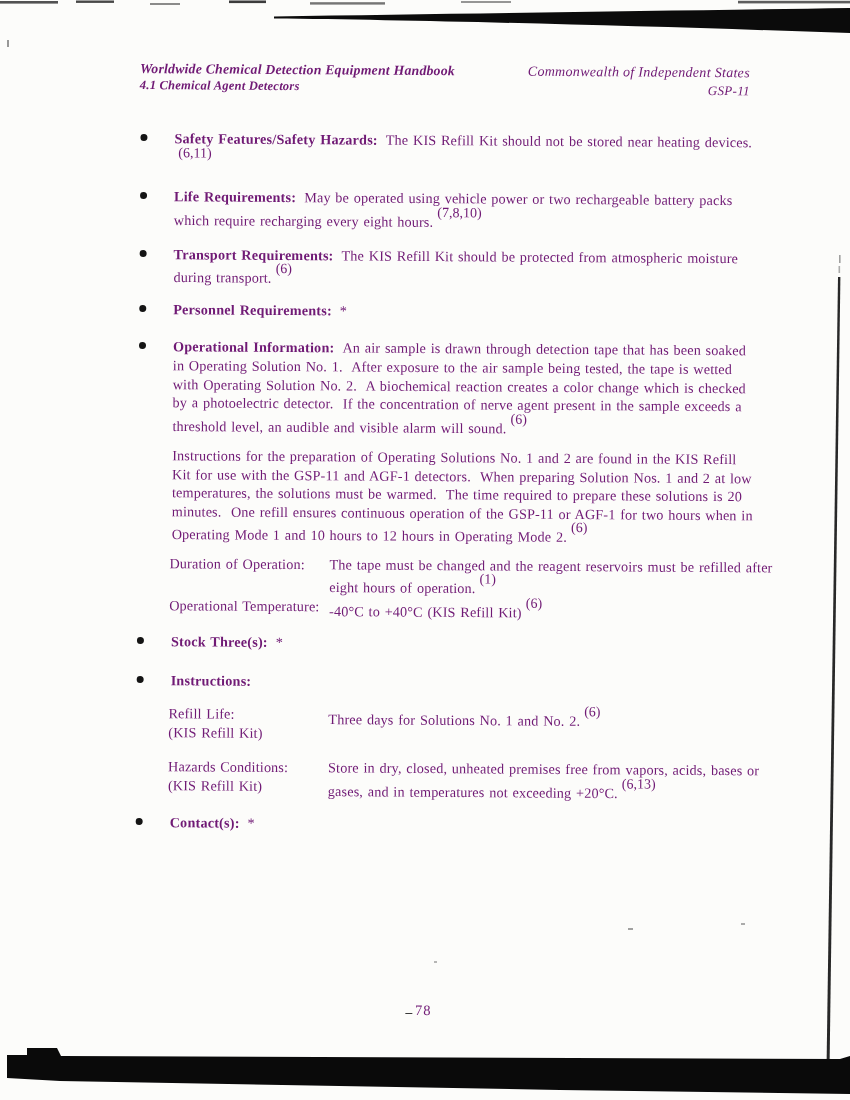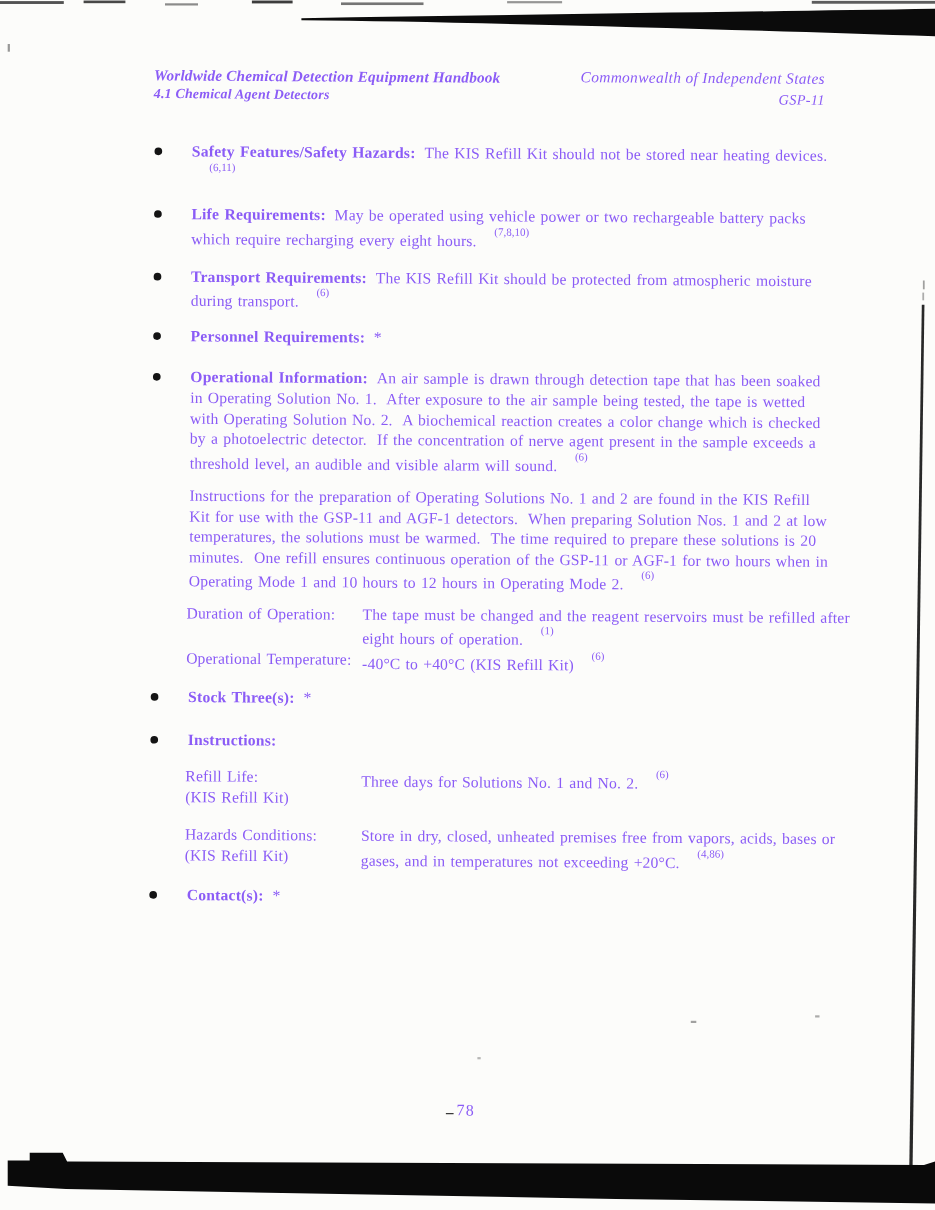--- a/index.html
+++ b/index.html
@@ -1,20 +1,20 @@
 <!DOCTYPE html>
 <html><head>
 <meta charset="utf-8">
 <style>
   html,body{margin:0;padding:0;background:#e8e8e6;}
   .scan{
     position:relative;width:850px;height:1100px;margin:0 auto;
     background:#fcfcfa;overflow:hidden;
     font-family:"Liberation Serif","DejaVu Serif",serif;
-    color:#8b5cf6;
+    color:#701a75;
   }
   .artifacts{position:absolute;inset:0;pointer-events:none;z-index:3;}
   .content{
     position:absolute;inset:0;box-sizing:border-box;
     padding:60px 88px 0 140px;
     transform:rotate(0.4deg);transform-origin:140px 60px;
     z-index:2;
   }
   
   .hdr{display:flex;justify-content:space-between;margin-bottom:34px;font-style:italic;}
@@ -25,21 +25,21 @@
   .hdr-right .l2{font-size:13px;line-height:17px;letter-spacing:.3px;}
   
   .bt,.def-value,.def-label{
     font-size:14.2px;line-height:18.6px;letter-spacing:.15px;word-spacing:1px;
     white-space:pre-wrap;
   }
   .bullet-item{position:relative;padding-left:35px;}
   .bullet-item .bt{margin:0;max-width:622px;}
   .dot{position:absolute;left:1px;top:5px;width:7px;height:7px;border-radius:50%;background:#141414;}
   .lbl{font-weight:700;margin-right:8px;letter-spacing:.2px;}
-  sup.ref{font-size:10px;letter-spacing:0;word-spacing:0;position:relative;top:-4px;margin-left:16px;}
+  sup.ref{font-size:14px;letter-spacing:0;word-spacing:0;position:relative;top:-4px;margin-left:4px;}
   .ast{letter-spacing:0;}
   .mb16{margin-bottom:16px;} .mb13{margin-bottom:13px;} .mb19{margin-bottom:19px;}
   .mb11{margin-bottom:11px;} .mb20{margin-bottom:20px;}
   .mb15{margin-bottom:15px;} .mb14{margin-bottom:14px;}
   .para{margin:0 0 10px 35px;max-width:622px;}
   
   .def-row{display:flex;margin-left:33px;}
   .def-label{flex:none;width:160px;}
   .def-value{flex:none;width:455px;}
   .pageno{
@@ -145,21 +145,21 @@
       <p class="bt"><b class="lbl">Instructions:</b></p>
     </div>
 
     <div class="def-row mb16">
       <div class="def-label"><div>Refill Life:</div><div>(KIS Refill Kit)</div></div>
       <div class="def-value"><span>Three days for Solutions No. 1 and No. 2.</span><sup class="ref">(6)</sup></div>
     </div>
 
     <div class="def-row mb14">
       <div class="def-label"><div>Hazards Conditions:</div><div>(KIS Refill Kit)</div></div>
-      <div class="def-value"><span>Store in dry, closed, unheated premises free from vapors, acids, bases or gases, and in temperatures not exceeding +20°C.</span><sup class="ref">(4,86)</sup></div>
+      <div class="def-value"><span>Store in dry, closed, unheated premises free from vapors, acids, bases or gases, and in temperatures not exceeding +20°C.</span><sup class="ref">(6,13)</sup></div>
     </div>
 
     <div class="bullet-item">
       <span class="dot"></span>
       <p class="bt"><b class="lbl">Contact(s):</b><span class="ast">*</span></p>
     </div>
 
     <div class="pageno">78</div>
 
   </div>

